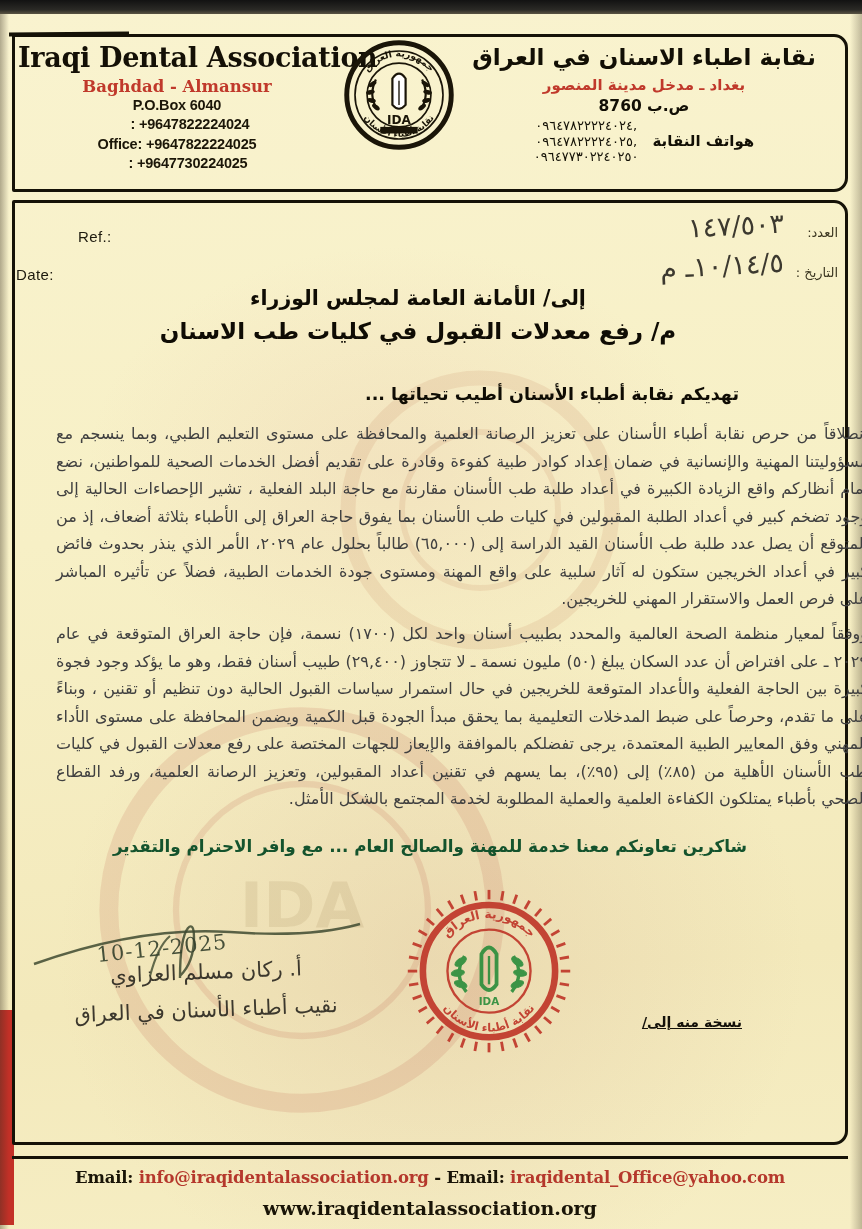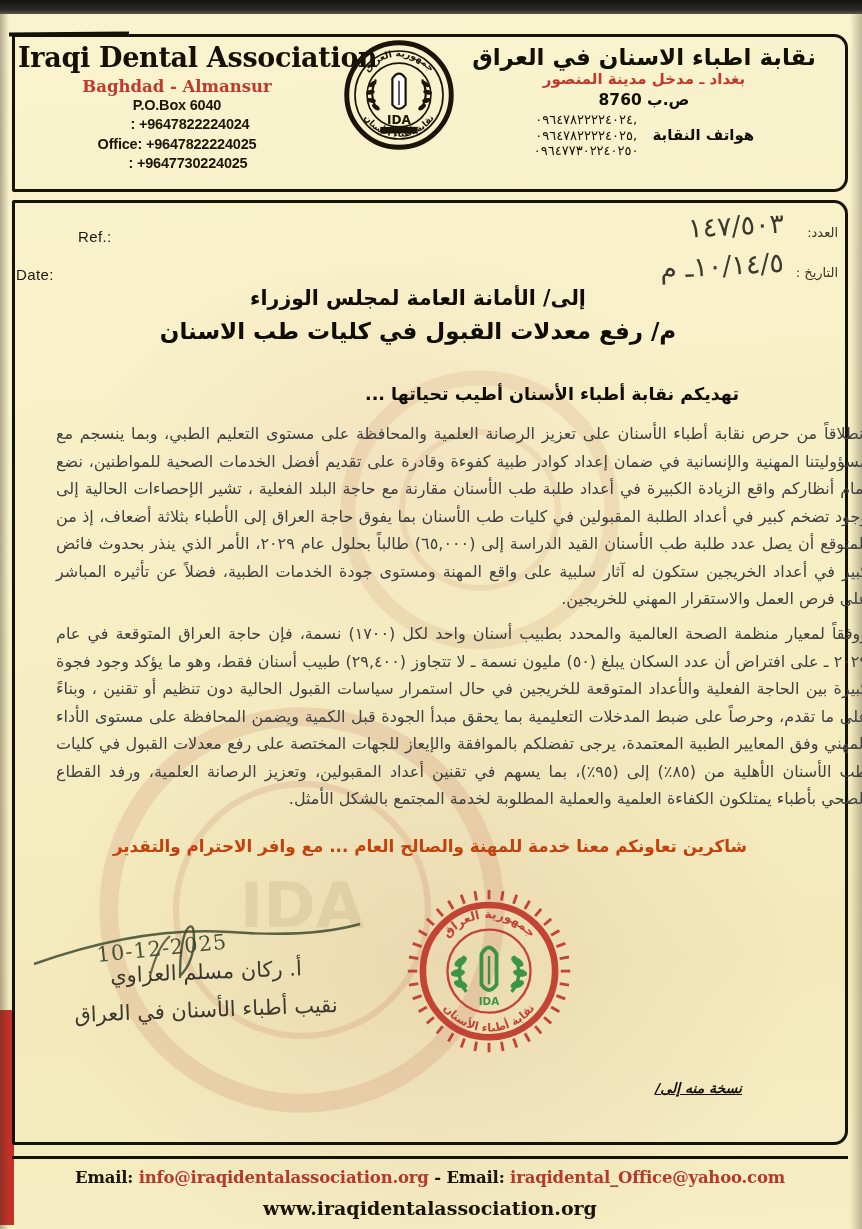--- a/index.html
+++ b/index.html
@@ -114,21 +114,21 @@
     font-weight: 700;
     font-size: 23px;
     letter-spacing: 0.4px;
     white-space: nowrap;
   }
   .ar-sub {
     font-family: "DejaVu Sans", sans-serif;
     font-weight: 700;
     font-size: 15px;
     color: #c0392b;
-    margin-top: 0;
+    margin-top: 6px;
     letter-spacing: 0.5px;
   }
   .ar-pobox {
     font-family: "DejaVu Sans", sans-serif;
     font-weight: 700;
     font-size: 15.5px;
     margin-top: 3px;
   }
   .ar-phones-row {
     display: flex;
@@ -247,21 +247,21 @@
 
   #closing {
     position: absolute;
     left: 24px; top: 836px;
     width: 812px;
     text-align: center;
     direction: rtl;
     font-family: "DejaVu Sans", sans-serif;
     font-weight: 700;
     font-size: 16.8px;
-    color: #c2410c;
+    color: #14532d;
   }
 
   
   #stamp {
     position: absolute;
     left: 392px; top: 888px;
     width: 194px; height: 170px;
     opacity: 0.93;
   }
 
@@ -305,25 +305,24 @@
   }
   #sig-swoosh {
     position: absolute;
     left: 30px; top: 918px;
     width: 340px; height: 70px;
   }
 
   
   #copies-block {
     position: absolute;
-    right: 30px; top: 1080px;
+    right: 30px; top: 1014px;
     direction: rtl;
     text-align: right;
     color: #14110a;
-    font-style: italic;
   }
   .copies-title {
     font-family: "DejaVu Sans", sans-serif;
     font-weight: 700;
     font-size: 14px;
     text-decoration: underline;
     margin-right: 90px;
   }
   .copies-item {
     font-family: "DejaVu Sans", sans-serif;

